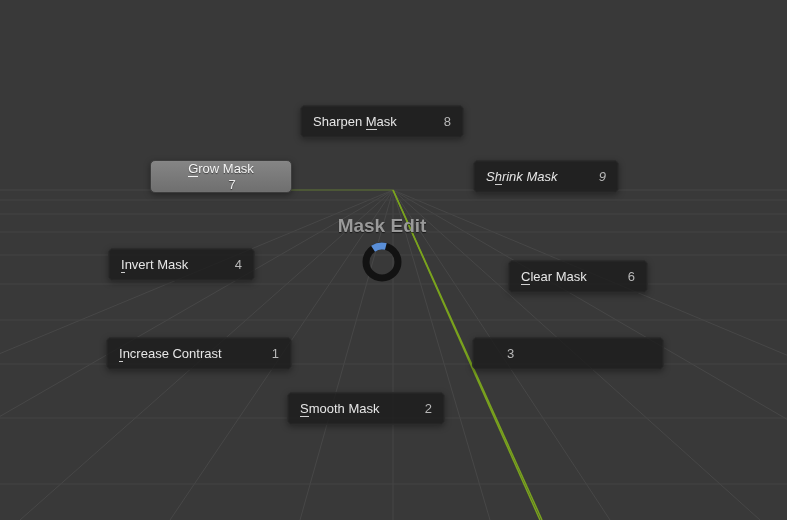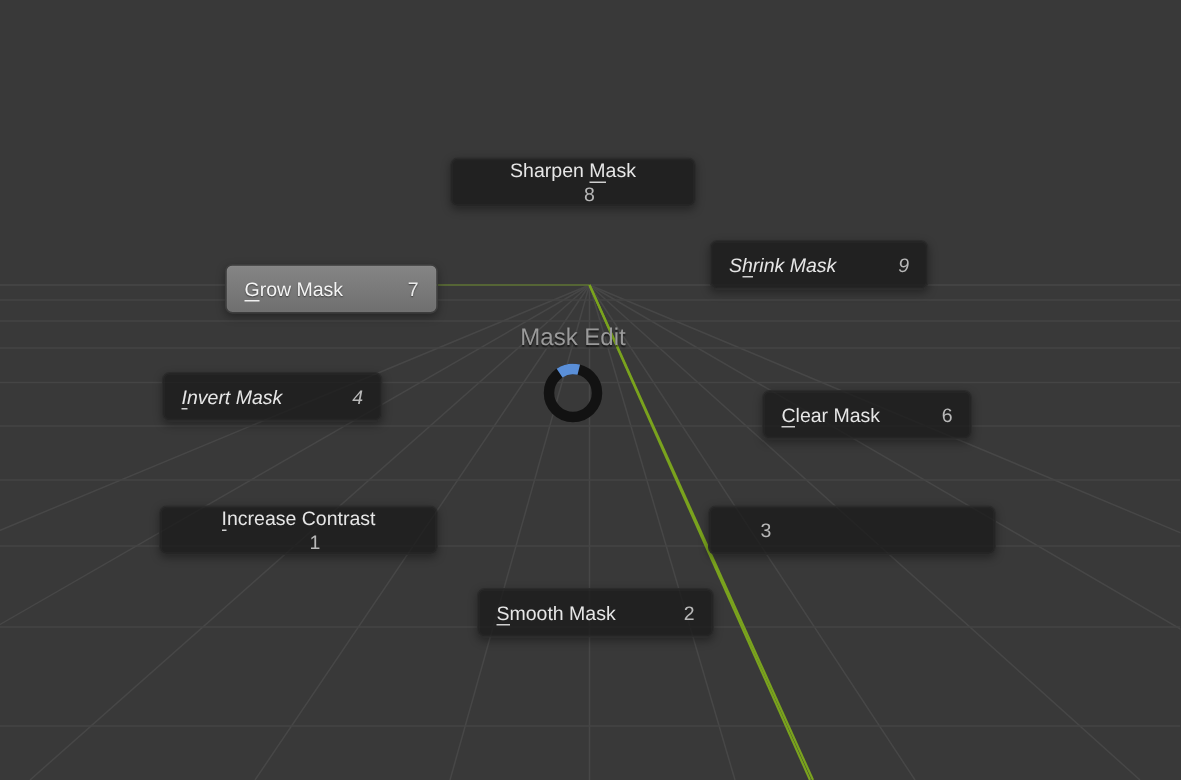--- a/index.html
+++ b/index.html
@@ -1,18 +1,18 @@
 <!DOCTYPE html>
 <html><head>
 <meta charset="utf-8">
 <style>
   html,body{margin:0;padding:0;width:787px;height:520px;overflow:hidden;background:#393939;font-family:-apple-system,BlinkMacSystemFont,"Segoe UI",Arial,sans-serif;}
   .viewport{position:relative;width:787px;height:520px;}
   .grid-layer{position:absolute;inset:0;}
-  .menu-title{position:absolute;font-size:16px;color:#9a9a9a;text-shadow:0 1px 1px rgba(0,0,0,.6);transform:translate(-50%,-50%);white-space:nowrap;}
+  .menu-title{position:absolute;font-size:19px;color:#9a9a9a;text-shadow:0 1px 1px rgba(0,0,0,.6);transform:translate(-50%,-50%);white-space:nowrap;font-weight:bold;}
   .pie-center{position:absolute;width:44px;height:44px;transform:translate(-50%,-50%);}
   .pie-center svg{display:block;}
   .pie-item{
     position:absolute;
     display:flex;align-items:center;justify-content:space-between;
     padding:0 12px;
     height:33px;
     border-radius:5px;
     background:#1b1b1bcc;
     border:1px solid #2b2b2b;
@@ -134,46 +134,46 @@
   <div class="menu-title" style="left:382px;top:226px;">Mask Edit</div>
 
   <div class="pie-center" style="left:382px;top:262px;">
     <svg width="44" height="44" viewBox="0 0 44 44">
       <circle cx="22" cy="22" r="16" fill="none" stroke="#121212" stroke-width="7"></circle>
       <path id="ring-arc" fill="none" stroke="#5a8fd8" stroke-width="7" stroke-linecap="butt" d="M 13.052913544468044 8.735398839119338 A 16 16 0 0 1 25.870750329594678 6.475268379584055"></path>
     </svg>
   </div>
 
   <div id="pie-items">
-      <div class="pie-item highlight" style="left: 150px; top: 176px; width: 142px;">
+      <div class="pie-item highlight" style="left: 150px; top: 160px; width: 142px; flex-direction: column;">
         <span class="label"><span class="ul">G</span>row Mask</span>
         <span class="shortcut">7</span>
       </div>
-      <div class="pie-item" style="left: 300px; top: 105px; width: 164px; flex-direction: column;">
+      <div class="pie-item" style="left: 300px; top: 105px; width: 164px;">
         <span class="label">Sharpen <span class="ul">M</span>ask</span>
         <span class="shortcut">8</span>
       </div>
       <div class="pie-item" style="left: 473px; top: 160px; width: 146px; font-style: italic;">
         <span class="label">S<span class="ul">h</span>rink Mask</span>
         <span class="shortcut">9</span>
       </div>
-      <div class="pie-item" style="left: 108px; top: 248px; width: 147px; font-style: italic;">
+      <div class="pie-item" style="left: 108px; top: 248px; width: 147px;">
         <span class="label"><span class="ul">I</span>nvert Mask</span>
         <span class="shortcut">4</span>
       </div>
       <div class="pie-item" style="left: 508px; top: 260px; width: 140px;">
         <span class="label"><span class="ul">C</span>lear Mask</span>
         <span class="shortcut">6</span>
       </div>
-      <div class="pie-item" style="left: 106px; top: 337px; width: 186px; flex-direction: column;">
+      <div class="pie-item" style="left: 106px; top: 337px; width: 186px;">
         <span class="label"><span class="ul">I</span>ncrease Contrast</span>
         <span class="shortcut">1</span>
       </div>
       <div class="pie-item" style="left: 472px; top: 337px; width: 192px;">
         <span class="shortcut">3</span>
       </div>
-      <div class="pie-item" style="left: 318px; top: 392px; width: 158px; gap: 12px;">
+      <div class="pie-item" style="left: 287px; top: 392px; width: 158px; gap: 12px;">
         <span class="label"><span class="ul">S</span>mooth Mask</span>
         <span class="shortcut">2</span>
       </div>
     </div>
 
 </div>
 
 </body></html>

